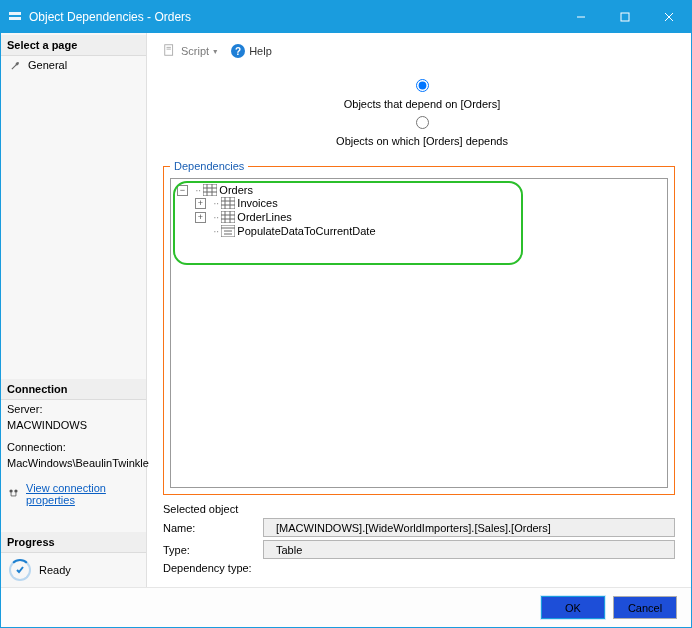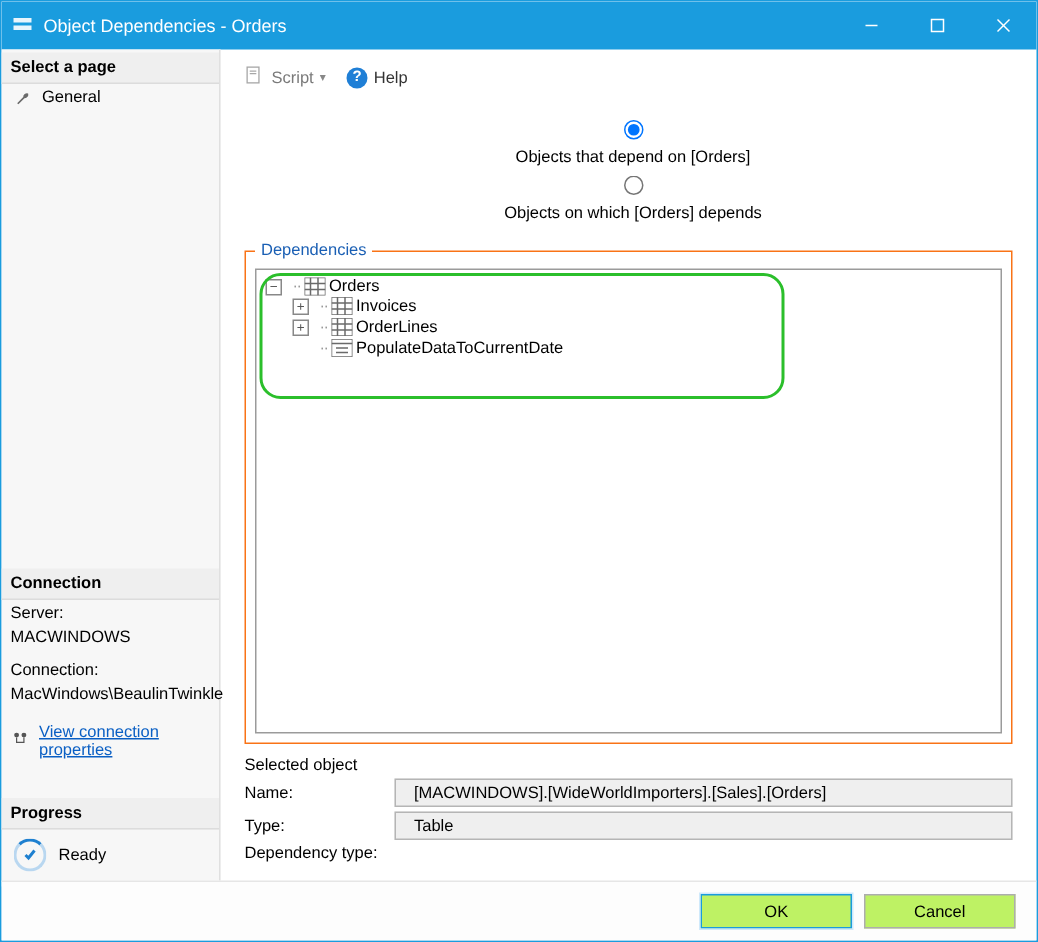--- a/index.html
+++ b/index.html
@@ -67,21 +67,21 @@
   .ticon svg { width:14px; height:12px; }
   .dots { color:#999; letter-spacing:-1px; margin:0 1px; }
   
   .details { margin-top:8px; }
   .details-label { margin-bottom:2px; }
   .det-row { display:flex; align-items:center; margin:3px 0; }
   .det-row label { width:100px; }
   .det-row .ro { flex:1; border:1px solid #b5b5b5; background:#efefef; padding:2px 12px; height:19px; line-height:15px; }
   
   .footer { position:absolute; bottom:0; left:0; right:0; height:40px; display:flex; align-items:center; justify-content:flex-end; gap:8px; padding:0 14px; border-top:1px solid #e6e6e6; background:#fdfdfd; }
-  .footer button { width:101px; height:23px; font-size:11px; background:#bef264; border:1px solid #adadad; }
+  .footer button { width:64px; height:23px; font-size:11px; background:#1d4ed8; border:1px solid #adadad; }
   .footer button.primary { border:1px solid #1a9cde; outline:1px solid #cfe9fb; }
 </style>
 </head>
 <body>
 
 <div class="titlebar">
   <span class="app-icon">
     <svg viewBox="0 0 16 16">
         <rect x="2" y="3" width="12" height="3" fill="#fff" opacity=".9"></rect>
         <rect x="2" y="8" width="12" height="3" fill="#fff" opacity=".9"></rect>

